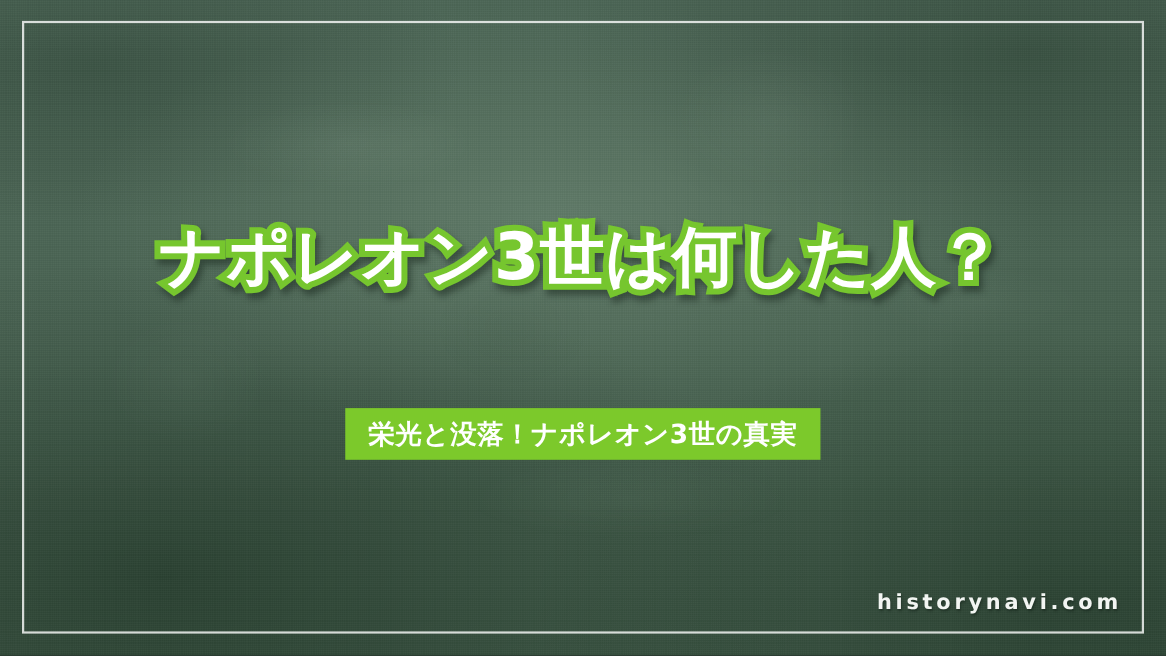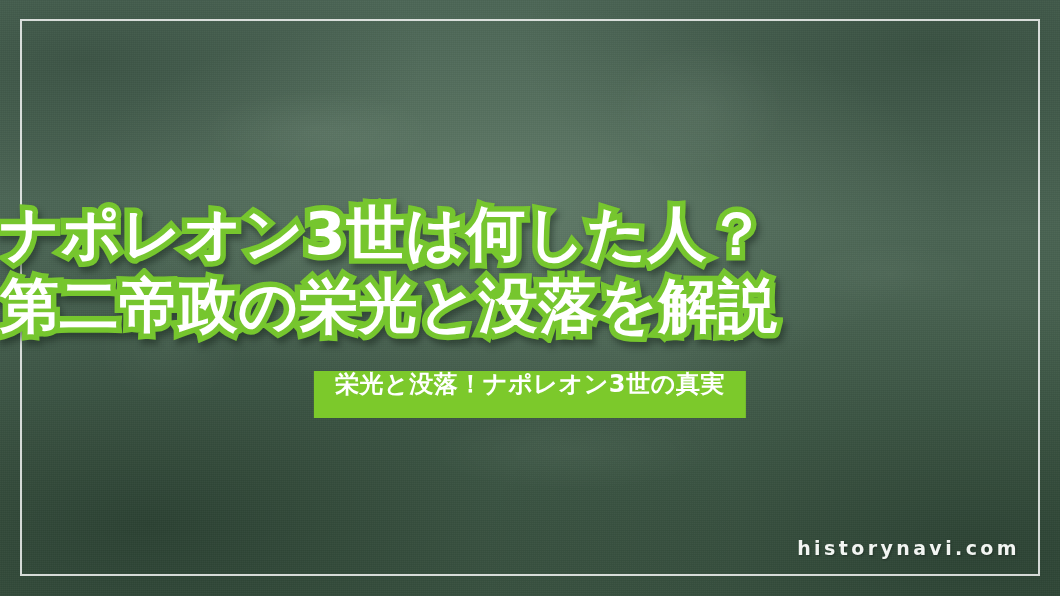--- a/index.html
+++ b/index.html
@@ -63,21 +63,21 @@
     display: flex;
     flex-direction: column;
     align-items: center;
   }
 
   .title-block {
     position: absolute;
     left: 0;
     right: 4px;
     top: 198px;
-    text-align: left;
+    text-align: center;
   }
   .title-line {
     display: block;
     font-size: 59px;
     line-height: 72px;
     font-weight: 700;
     color: #ffffff;
     letter-spacing: 0.5px;
     -webkit-text-stroke: 11px #76c62e;
     paint-order: stroke fill;
@@ -85,20 +85,21 @@
     white-space: nowrap;
   }
 
   .subtitle-badge {
     position: absolute;
     left: 50%;
     transform: translateX(-50%);
     top: 371px;
     height: 47px;
     display: flex;
+    align-items: center;
     justify-content: center;
     padding: 0 21px;
     background: #7cc92b;
     box-sizing: border-box;
   }
   .subtitle-text {
     font-size: 24px;
     line-height: 26px;
     font-weight: 700;
     color: #ffffff;
@@ -127,21 +128,20 @@
 
   <div class="grain"></div>
   <div class="smudge"></div>
 
   <div class="frame-border"></div>
 
   <div class="content">
 
     <div class="title-block">
       <span class="title-line">ナポレオン3世は何した人？</span>
-      <span class="title-line">第二帝政の栄光と没落を解説</span>
     </div>
 
     <div class="subtitle-badge">
       <span class="subtitle-text">栄光と没落！ナポレオン3世の真実</span>
     </div>
 
     <div class="site-footer">historynavi.com</div>
 
   </div>
 </div>

